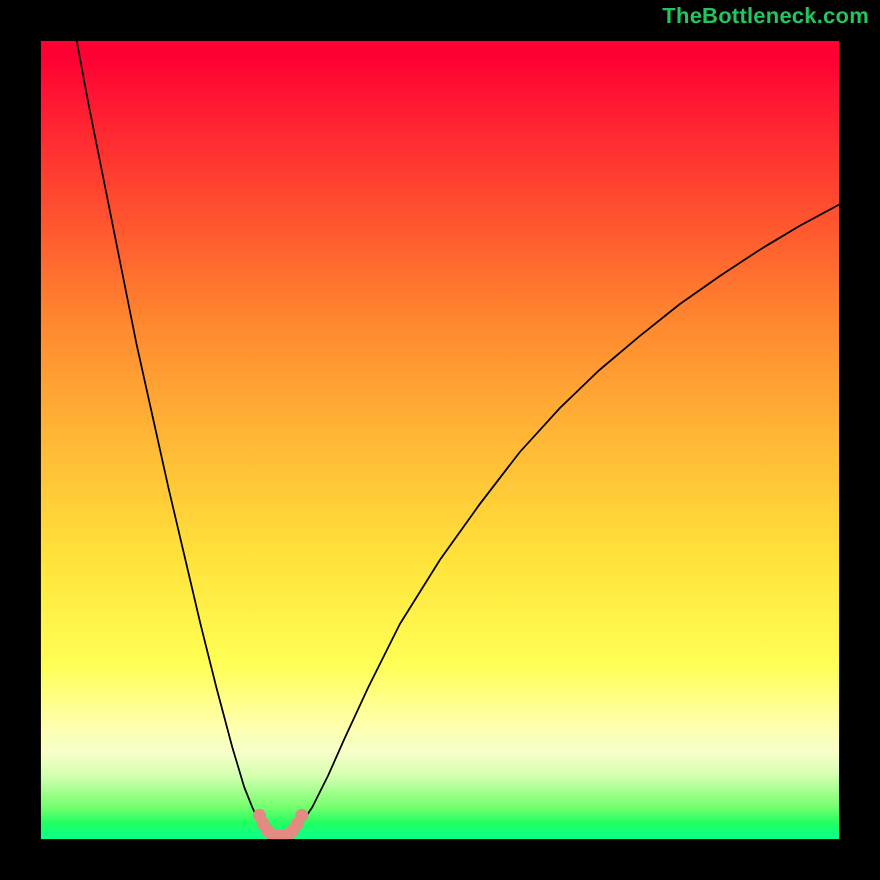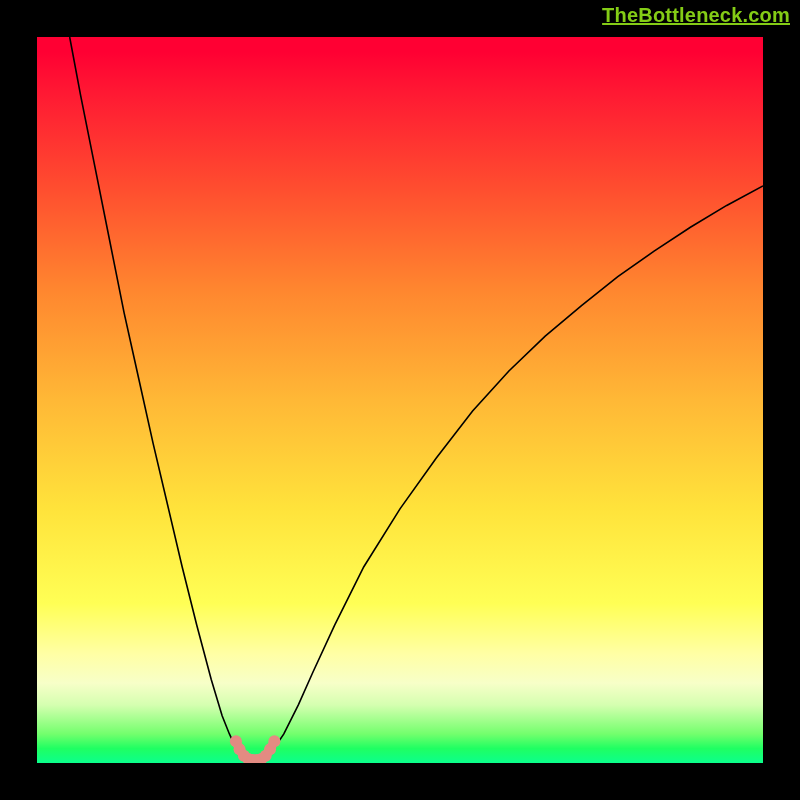--- a/index.html
+++ b/index.html
@@ -49,23 +49,22 @@
   }
   .curve-svg {
     position: absolute;
     inset: 0;
   }
   .watermark {
     position: absolute;
     top: 4px;
     right: 10px;
     font: 600 20px Arial, Helvetica, sans-serif;
-    color: #84cc16;
+    color: #22c55e;
     letter-spacing: 0.2px;
-    text-decoration: underline;
   }
 </style>
 </head>
 <body>
 
 <div class="frame">
 
   <div class="plot-area">
     <div class="gradient"></div>
     <svg class="curve-svg" viewBox="0 0 726 726" preserveAspectRatio="none">

